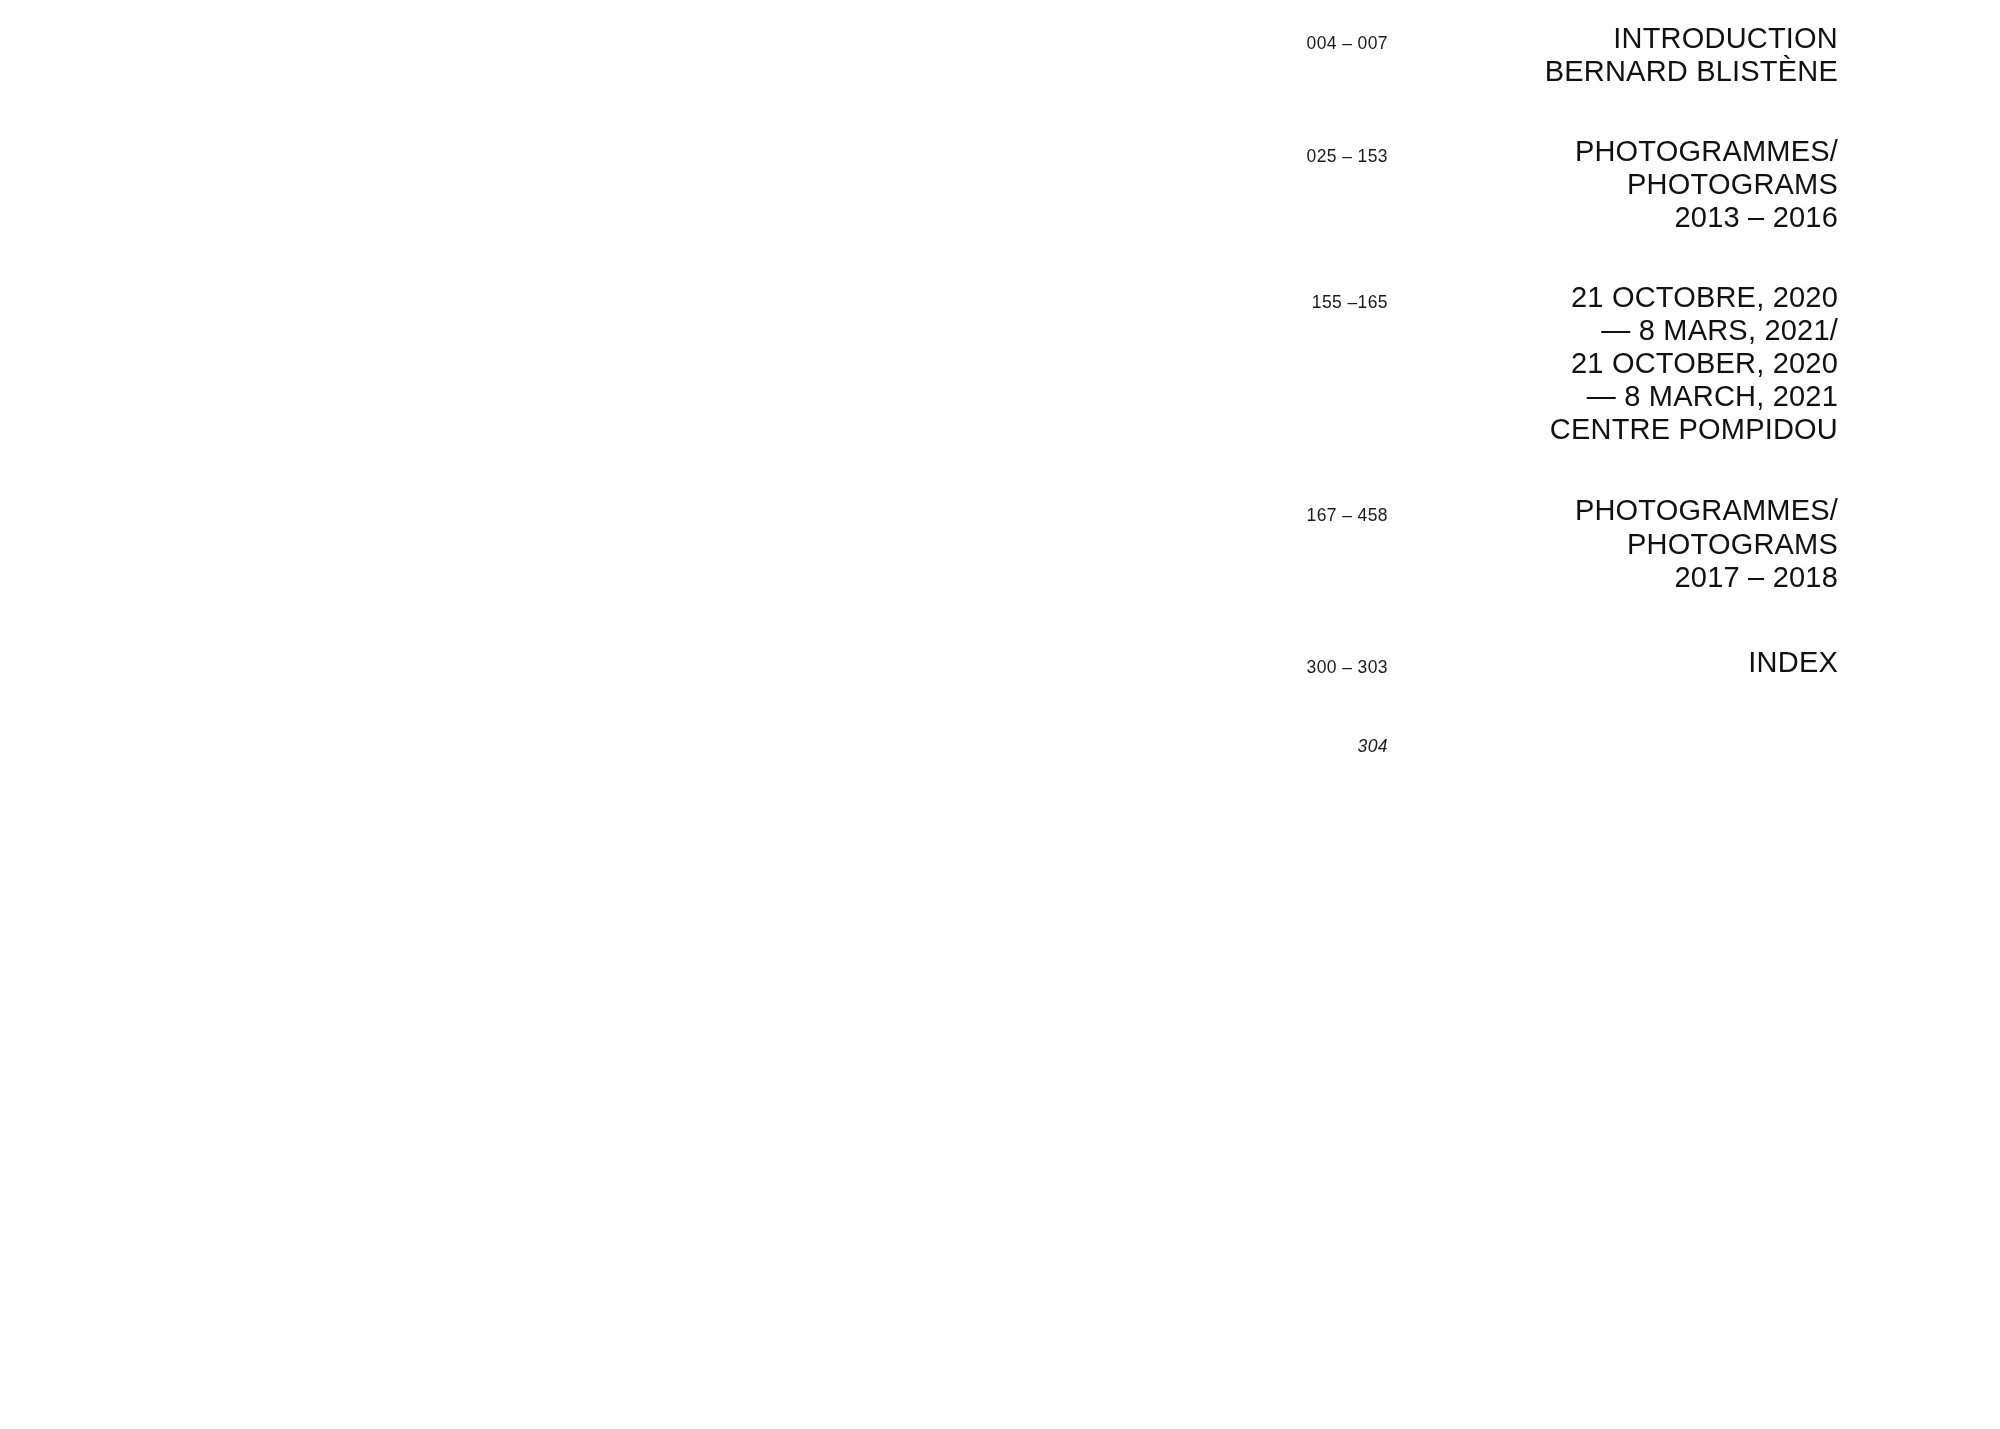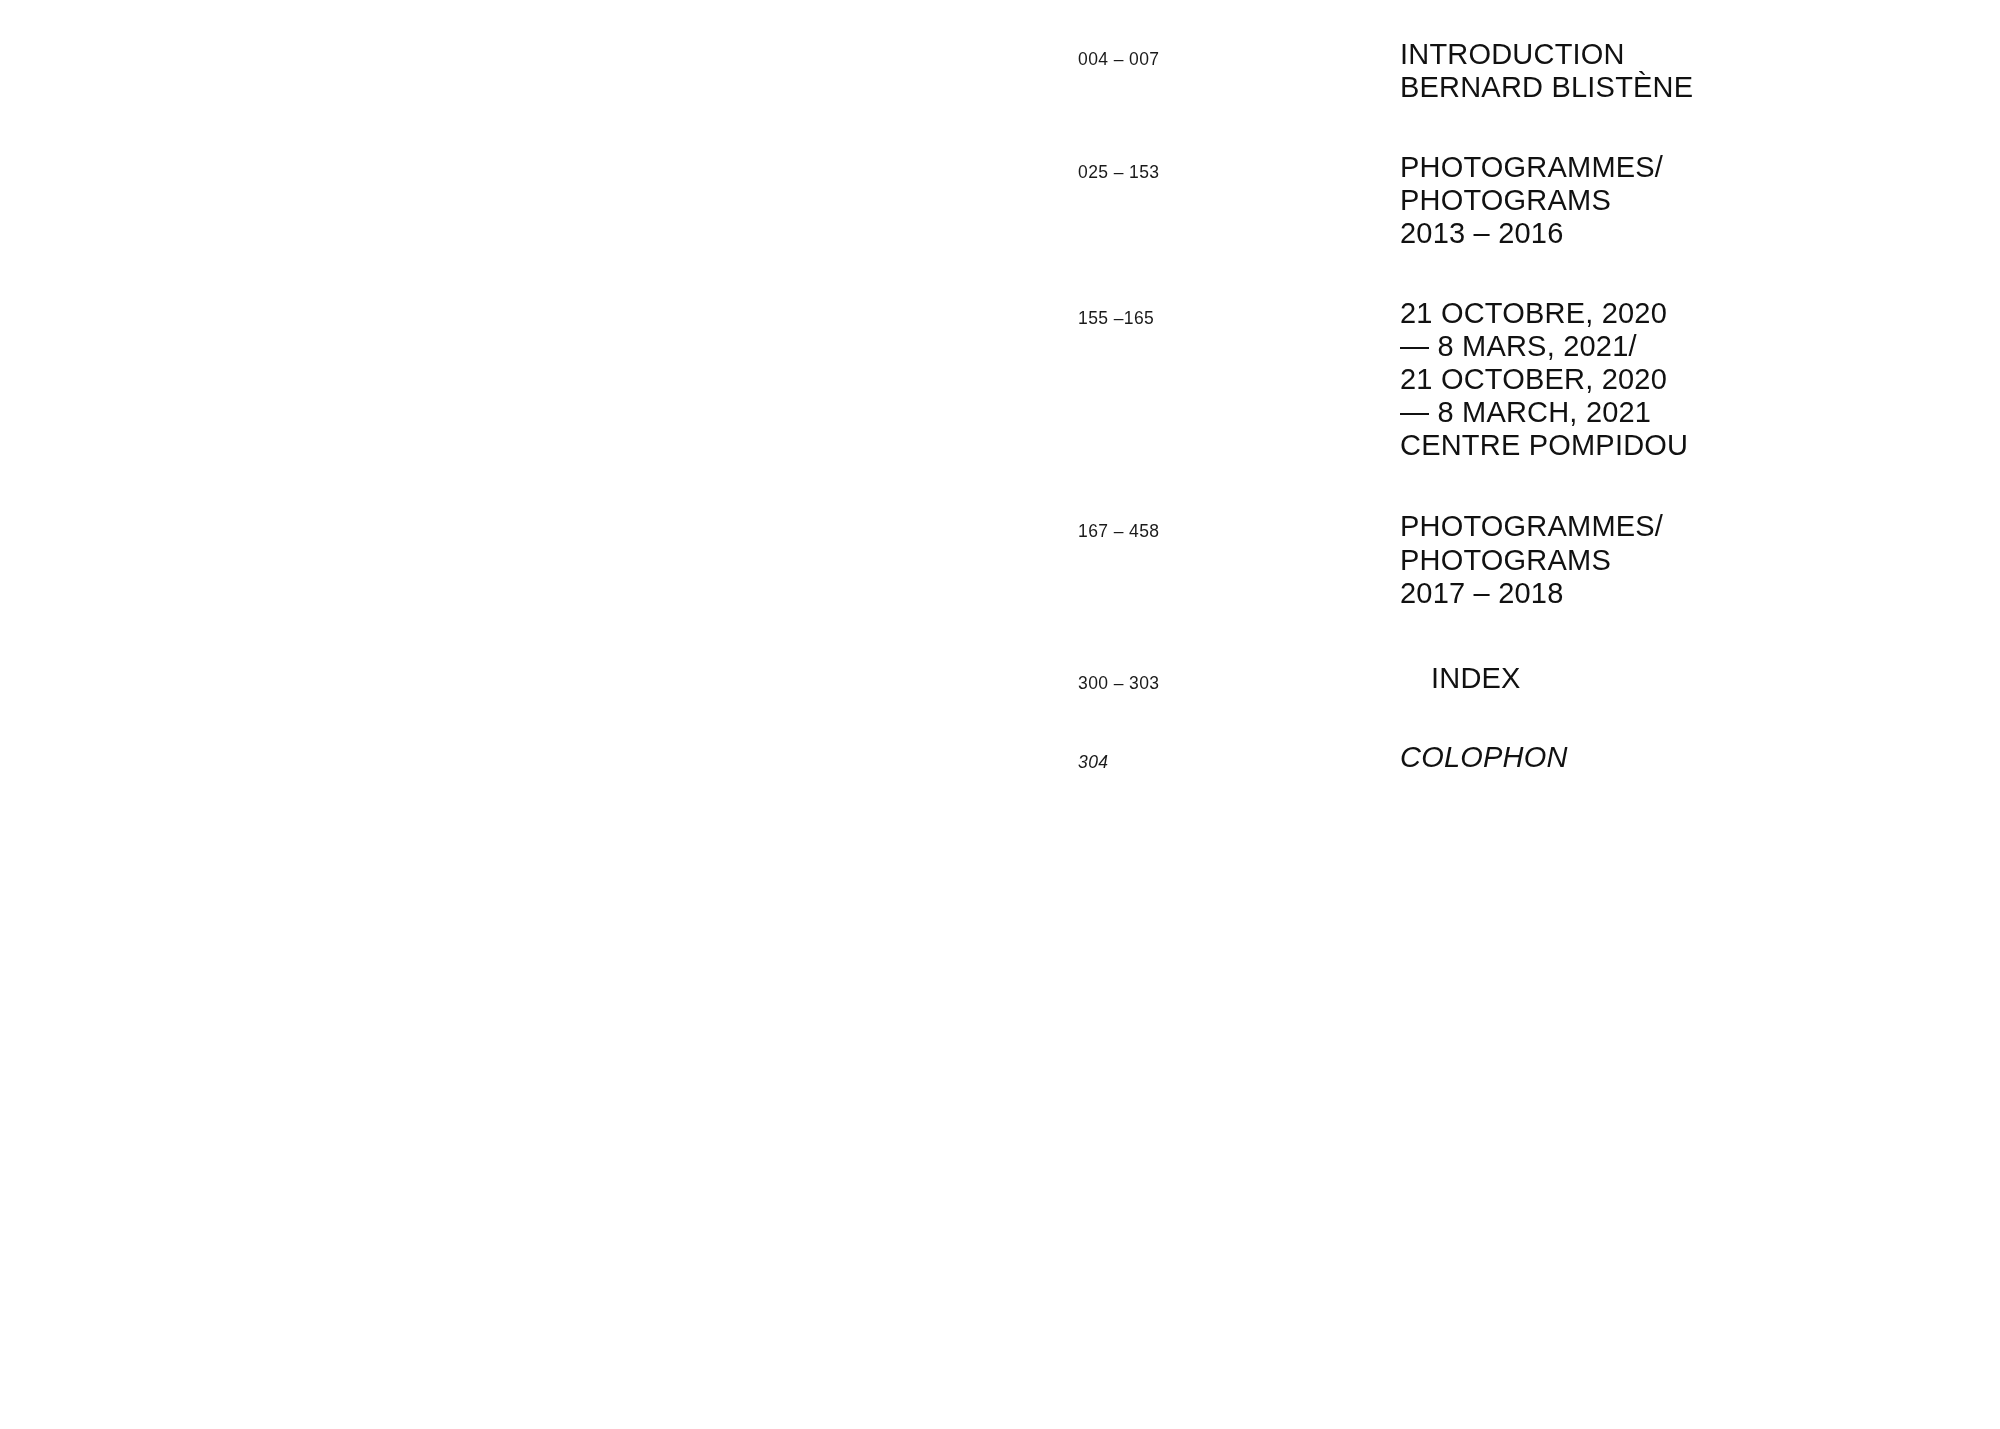--- a/index.html
+++ b/index.html
@@ -12,22 +12,23 @@
     height: 1429px;
     position: relative;
     font-family: "Liberation Sans", sans-serif;
     color: #111111;
     overflow: hidden;
   }
 
   #toc {
     position: absolute;
     left: 1078px;
-    top: 38px;
+    top: 22px;
     width: 760px;
+    text-align: right;
   }
 
   .toc-entry {
     display: flex;
     flex-direction: row;
     align-items: flex-start;
     margin-bottom: 52px;
   }
 
   .pages {
@@ -95,16 +96,15 @@
 2017 – 2018</div>
   </div>
 
   <div class="toc-entry e5">
     <div class="pages">300 – 303</div>
     <div class="title">INDEX</div>
   </div>
 
   <div class="toc-entry e6">
     <div class="pages">304</div>
-    <div class="title">COLOPHON</div>
   </div>
 
 </div>
 
 </body></html>

